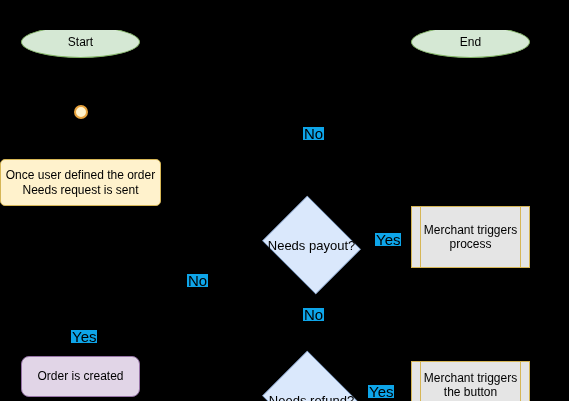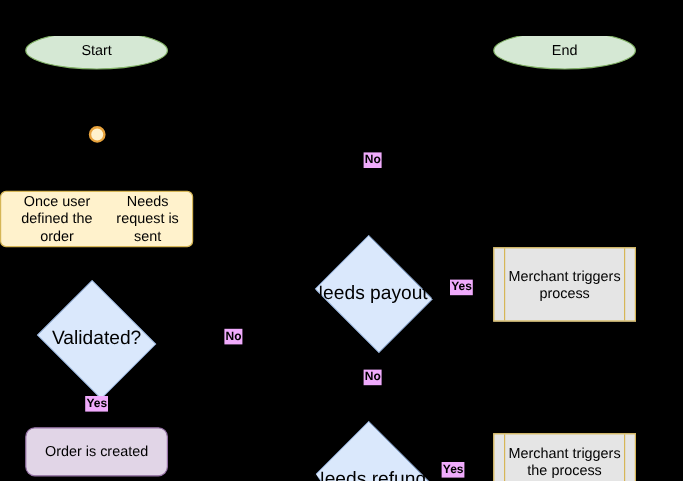--- a/index.html
+++ b/index.html
@@ -53,33 +53,33 @@
     transform-origin: center center;
   }
   .diamond-label {
     position: absolute;
     left: 0; top: 0;
     width: 100%;
     height: 100%;
     display: flex;
     align-items: center;
     justify-content: center;
-    font-size: 16px;
+    font-size: 13px;
     white-space: nowrap;
     z-index: 2;
   }
 
   
   .note-box {
     background: #fff2cc;
     border: 1px solid #d6b656;
     border-radius: 5px;
     font-size: 12px;
     padding: 2px 4px;
-    flex-direction: row;
+    flex-direction: column;
   }
 
   
   .process-round {
     background: #e1d5e7;
     border: 1px solid #9673a6;
     border-radius: 8px;
     font-size: 12px;
   }
 
@@ -103,27 +103,26 @@
   .predef::after  { right: 8px; }
   .predef .predef-text {
     position: relative;
     z-index: 1;
     padding: 0 10px;
   }
 
   
   .edge-label {
     position: absolute;
-    background: #f0abfc;
+    background: #0ea5e9;
     color: #000000;
-    font-size: 10px;
+    font-size: 15px;
     line-height: 13px;
     padding: 0 1px;
     white-space: nowrap;
-    font-weight: bold;
   }
 
   
   .dot {
     position: absolute;
     background: #fff2cc;
     border: 2px solid #e8a33d;
     border-radius: 50%;
   }
 </style>
@@ -140,24 +139,20 @@
     <span>End</span>
   </div>
 
   <div class="dot" style="left:74px; top:75px; width:10px; height:10px;"></div>
 
   <div class="node note-box" style="left:0px; top:129px; width:161px; height:47px;">
     <div>Once user defined the order</div>
     <div>Needs request is sent</div>
   </div>
 
-  <div class="diamond-wrap" style="left:27px; top:207px; width:107px; height:92px;">
-    <div class="diamond-shape"></div>
-    <div class="diamond-label">Validated?</div>
-  </div>
 
   <div class="node process-round" style="left:21px; top:326px; width:119px; height:41px;">
     <span>Order is created</span>
   </div>
 
   <div class="diamond-wrap" style="left:258px; top:170px; width:107px; height:90px;">
     <div class="diamond-shape"></div>
     <div class="diamond-label">Needs payout?</div>
   </div>
 
@@ -166,21 +161,21 @@
     <div class="diamond-label">Needs refund?</div>
   </div>
 
   <div class="node predef" style="left:411px; top:176px; width:119px; height:62px;">
     <div class="predef-text">Merchant triggers</div>
     <div class="predef-text">process</div>
   </div>
 
   <div class="node predef" style="left:411px; top:331px; width:119px; height:62px;">
     <div class="predef-text">Merchant triggers</div>
-    <div class="predef-text">the process</div>
+    <div class="predef-text">the button</div>
     <div class="predef-text">process</div>
   </div>
 
   <div class="edge-label" style="left:303px; top:97px;">No</div>
 
   <div class="edge-label" style="left:187px; top:244px;">No</div>
 
   <div class="edge-label" style="left:71px; top:300px;">Yes</div>
 
   <div class="edge-label" style="left:375px; top:203px;">Yes</div>

